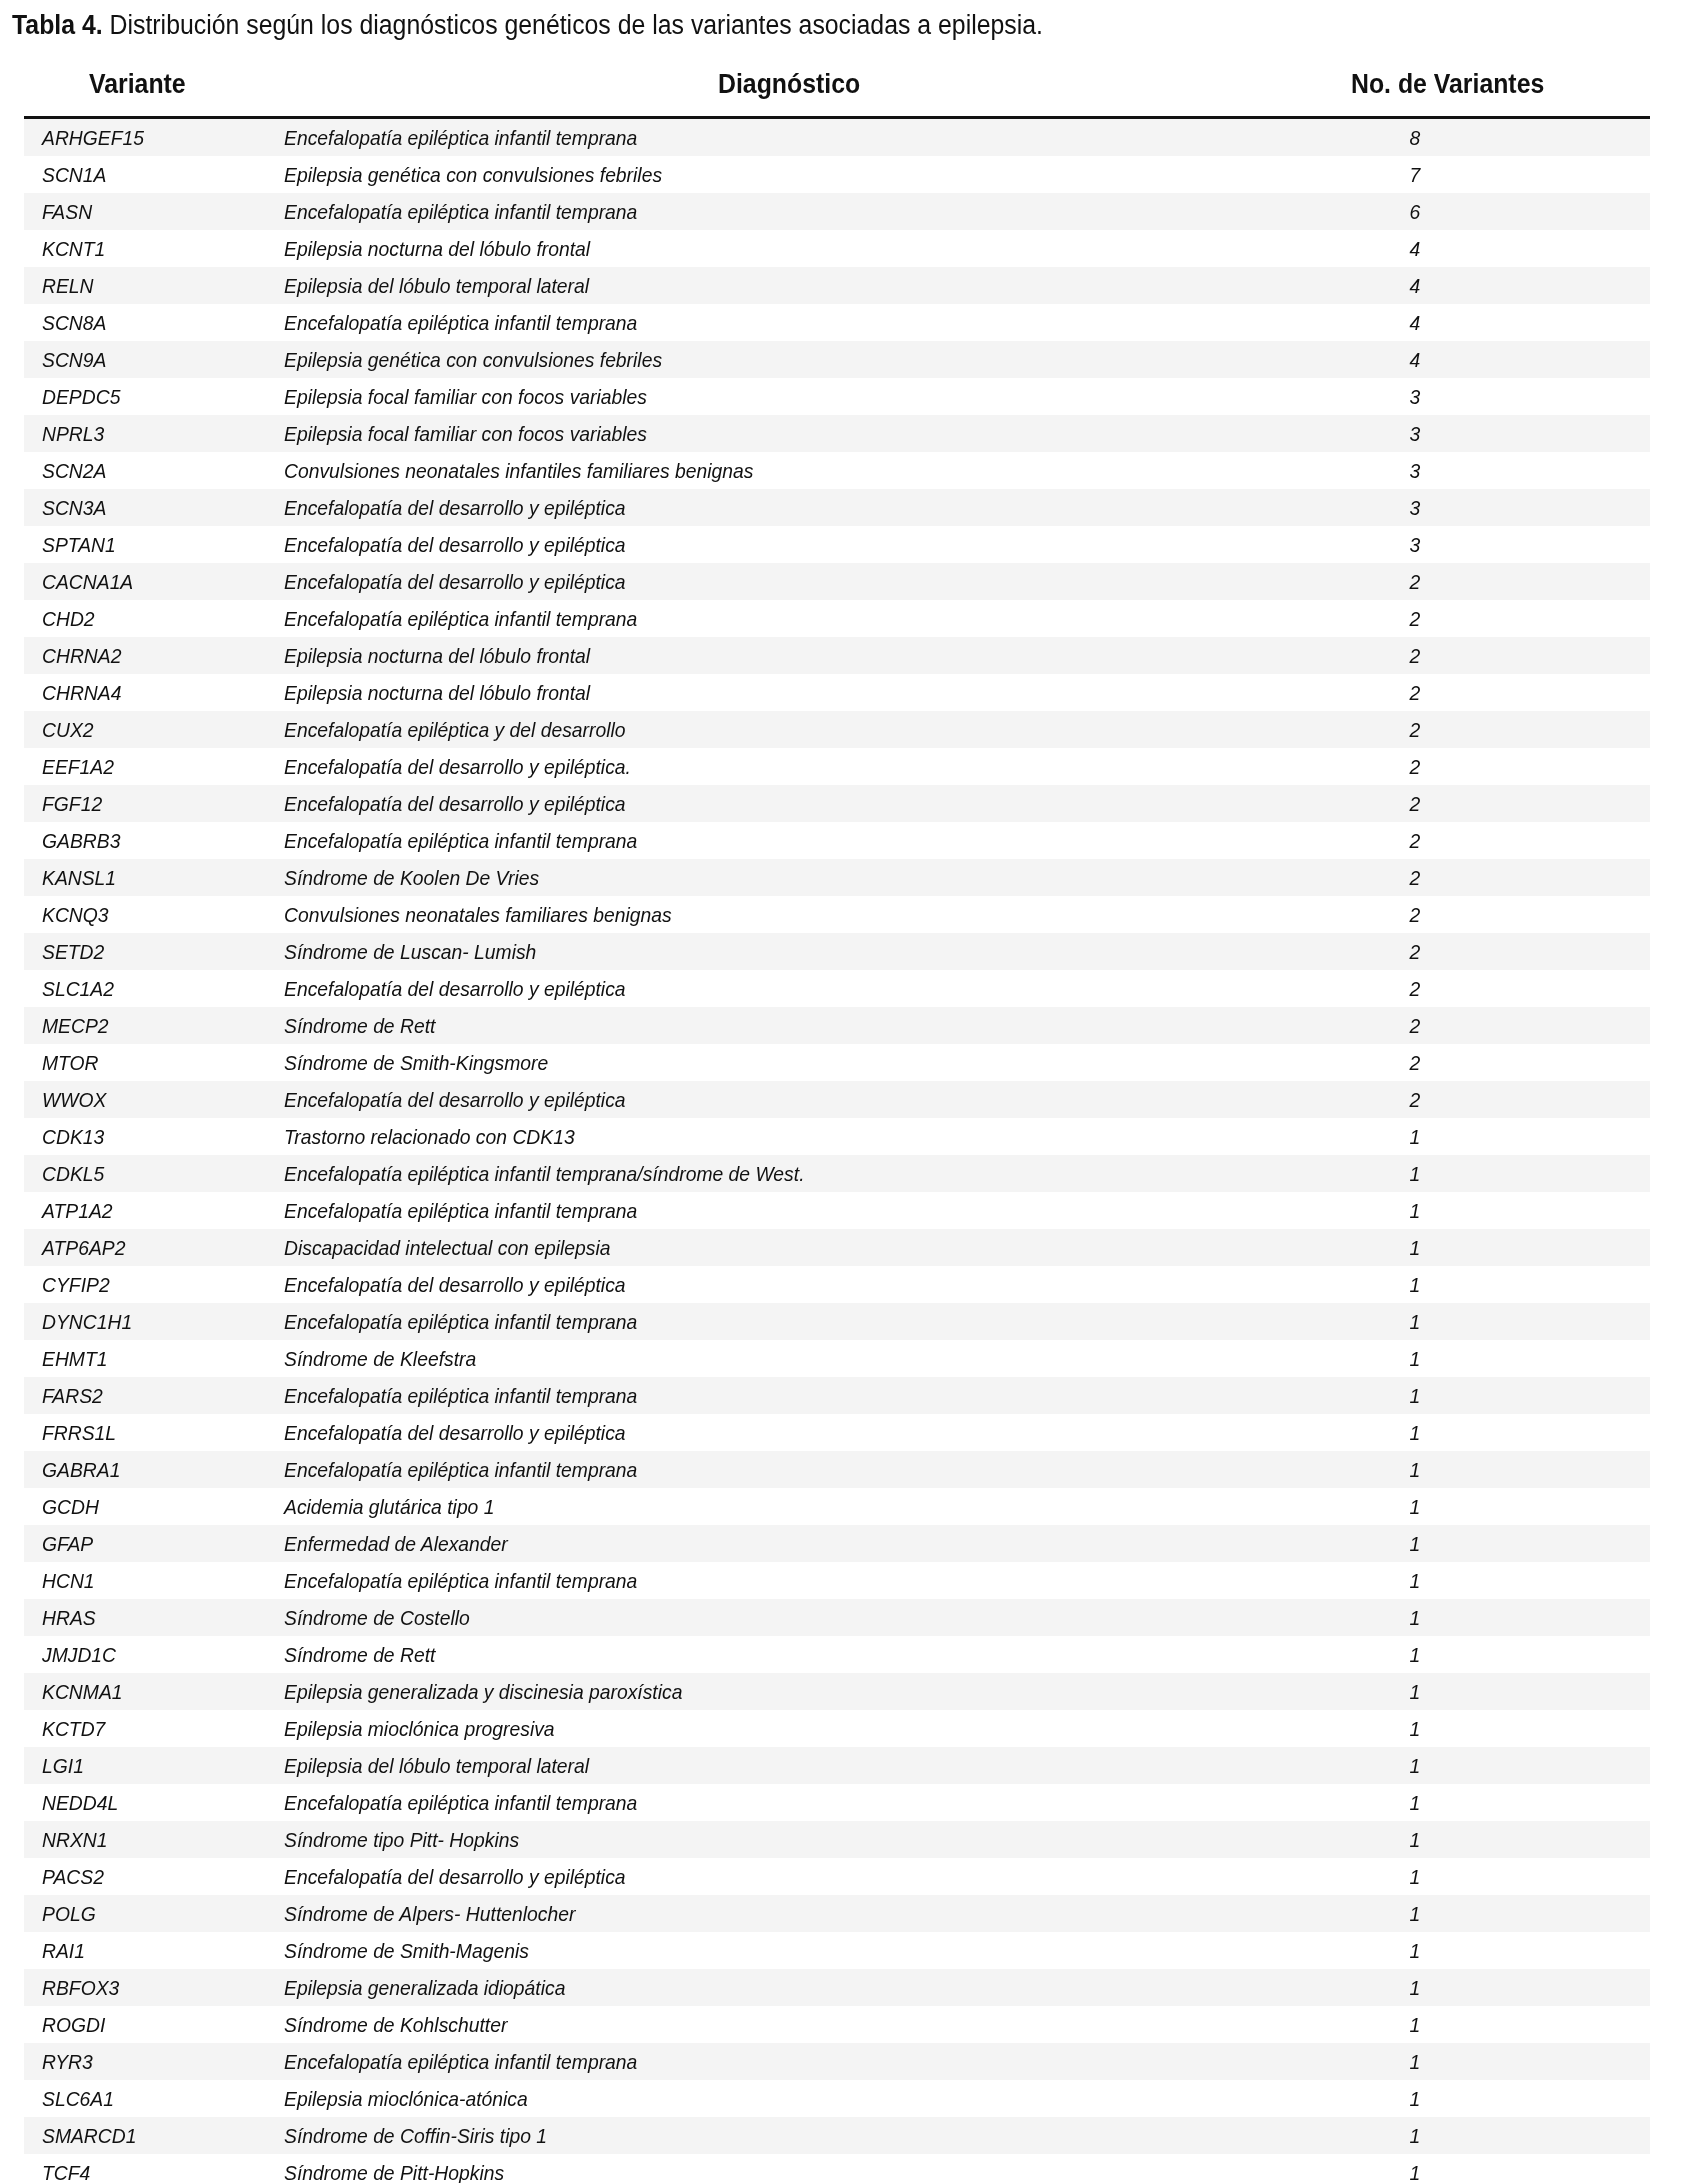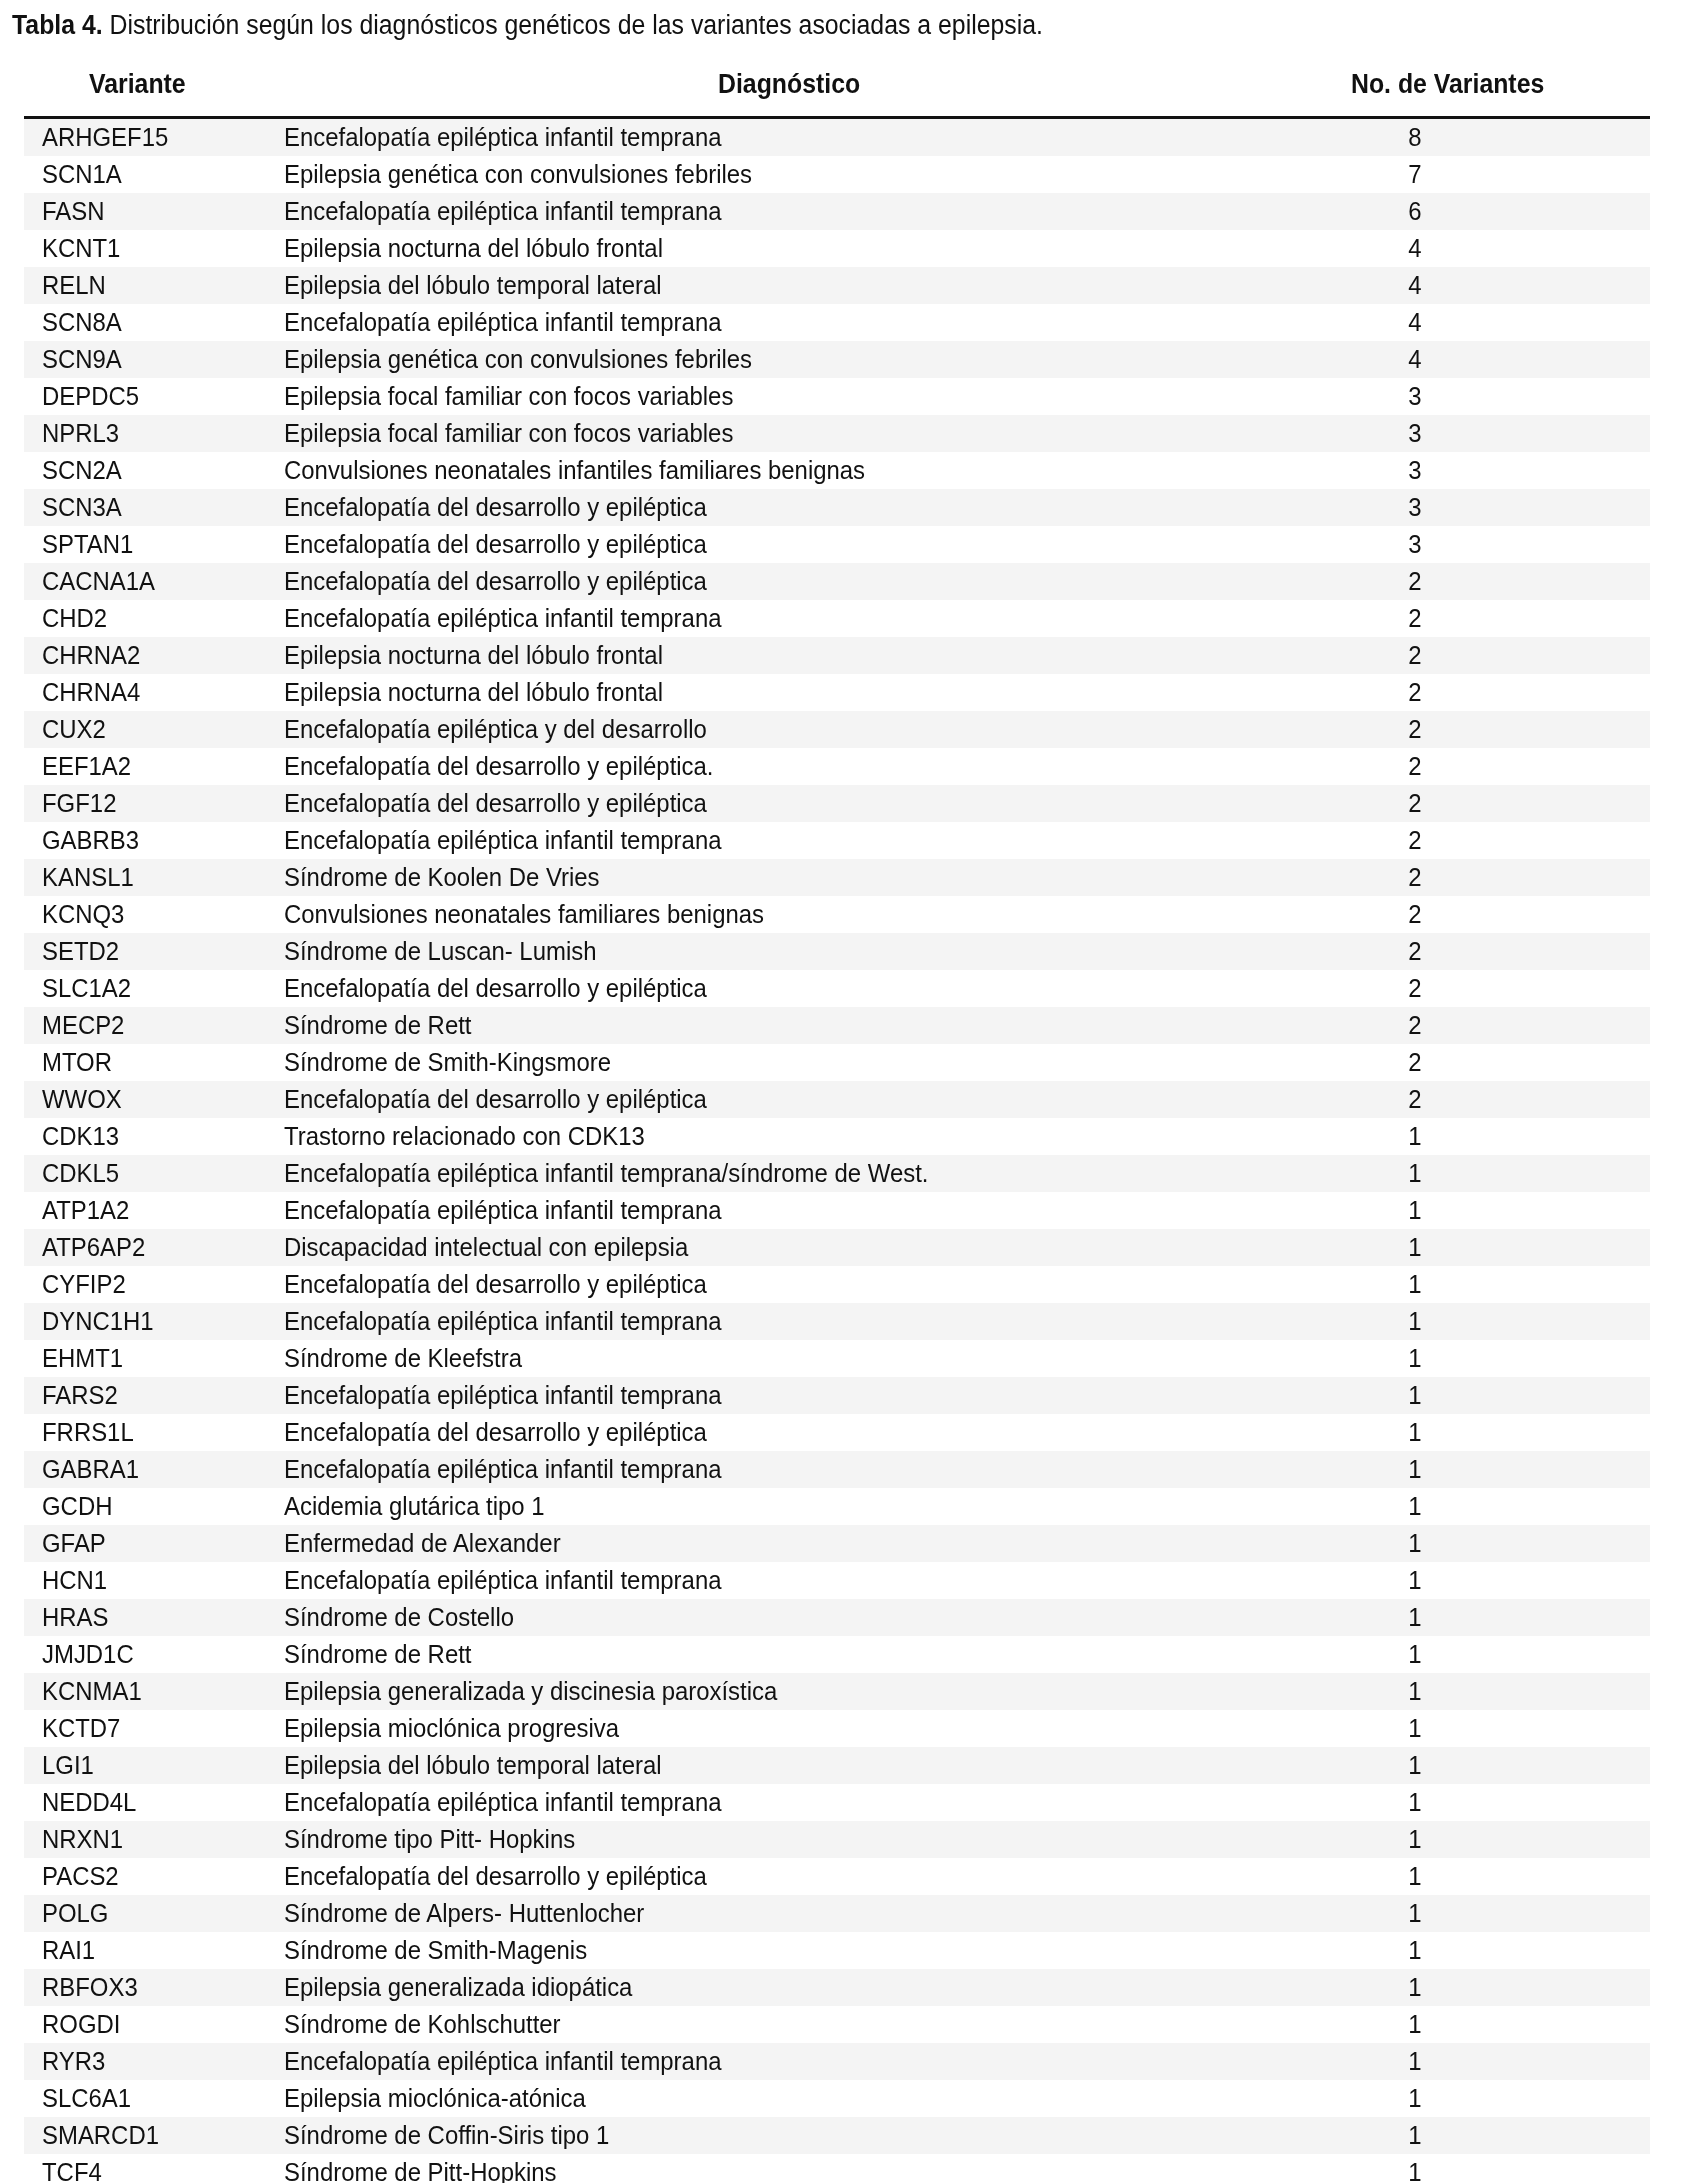--- a/index.html
+++ b/index.html
@@ -21,21 +21,21 @@
     font-weight: bold; font-size: 27px; line-height: 39px;
   }
   .hdr span { position: absolute; white-space: nowrap; transform: scaleX(0.92); }
   .h-var { left: 65px; transform-origin: left center; }
   .h-diag { left: 694px; transform-origin: left center; }
   .h-num { left: 1327px; transform-origin: left center; }
   .rule { position: absolute; left: 0; width: 1626px; background: #111; }
   .rule.top { top: 116px; height: 2.6px; }
   .rows { position: absolute; top: 119px; left: 0; width: 1626px; }
   .row {
-    height: 37px; position: relative; font-size: 26px; line-height: 37px;
+    height: 37px; position: relative; font-size: 21px; line-height: 37px; font-style: italic;
   }
   .row:nth-child(odd) { background: #f4f4f4; }
   .row:nth-child(even) { background: #ffffff; }
   .cell { position: absolute; top: 0; white-space: nowrap; transform: scaleX(0.92); transform-origin: left center; }
   .c-gene { left: 18px; }
   .c-diag { left: 260px; }
   .c-num { left: 1367px; width: 48px; text-align: center; transform-origin: center center; }
 </style>
 </head>
 <body>

